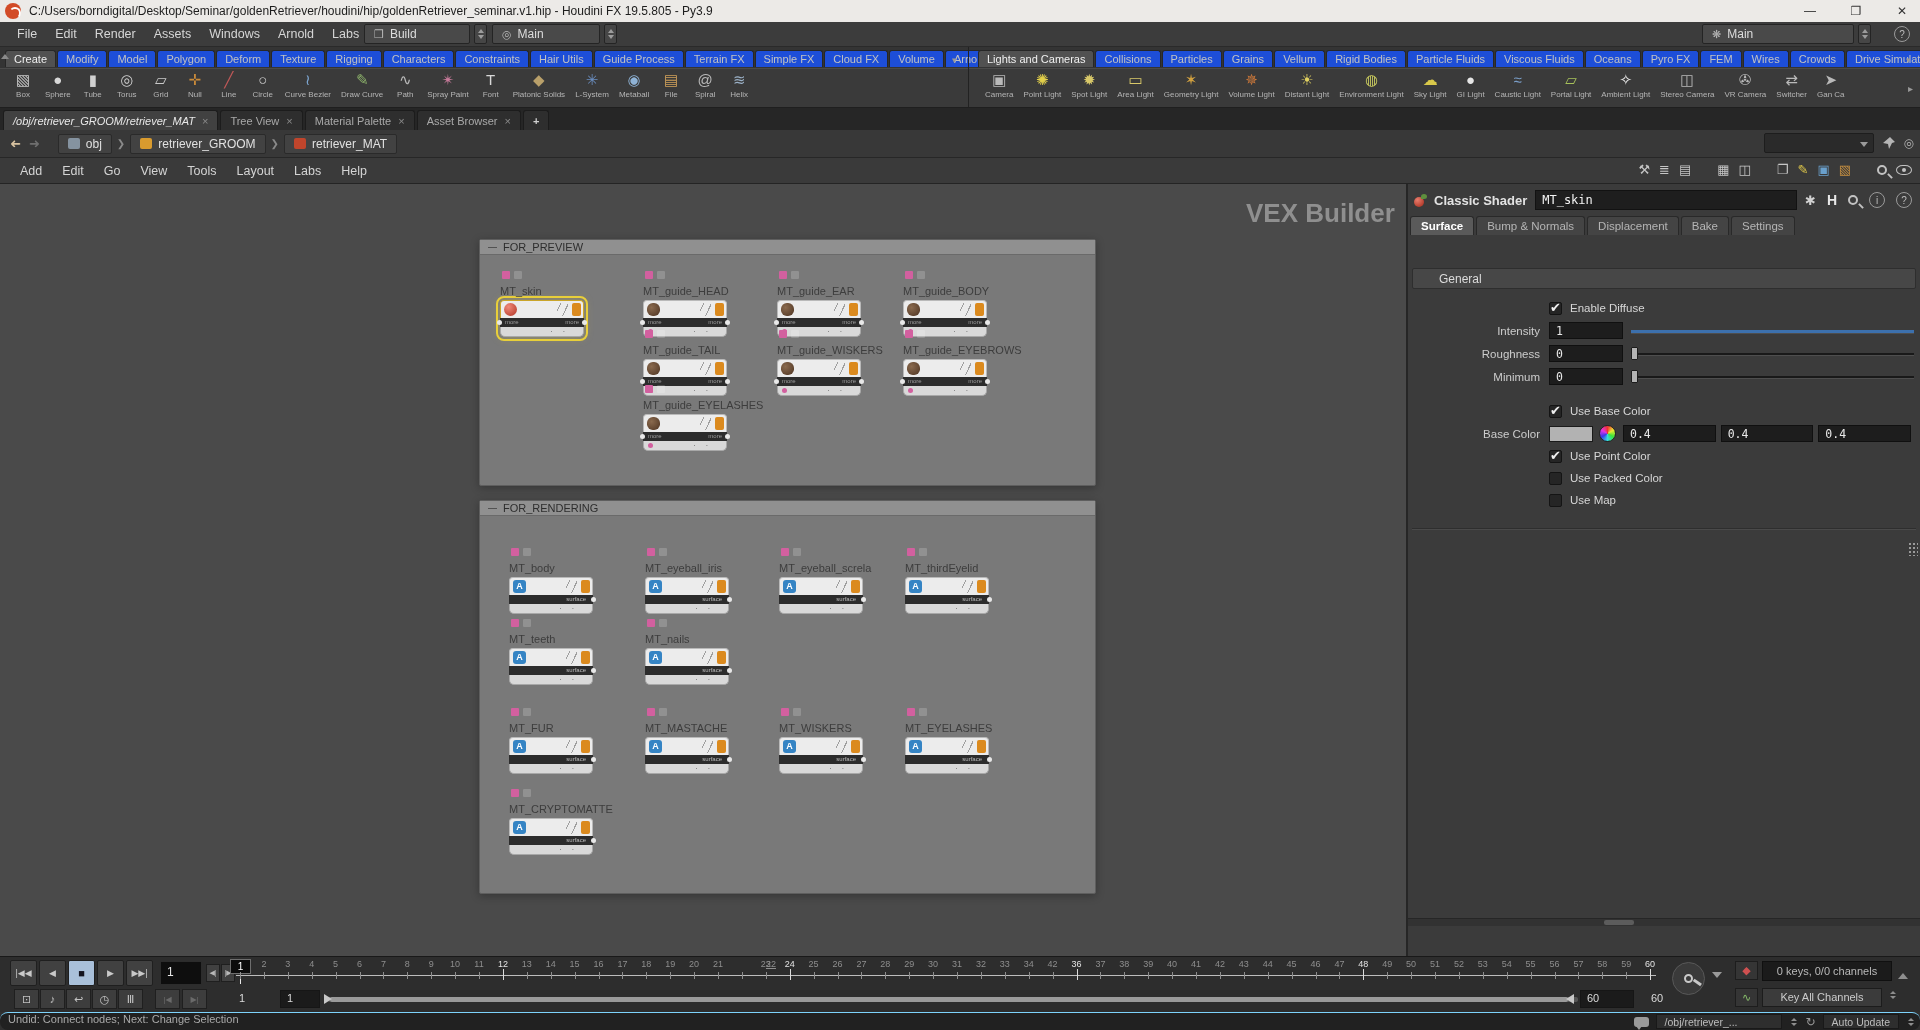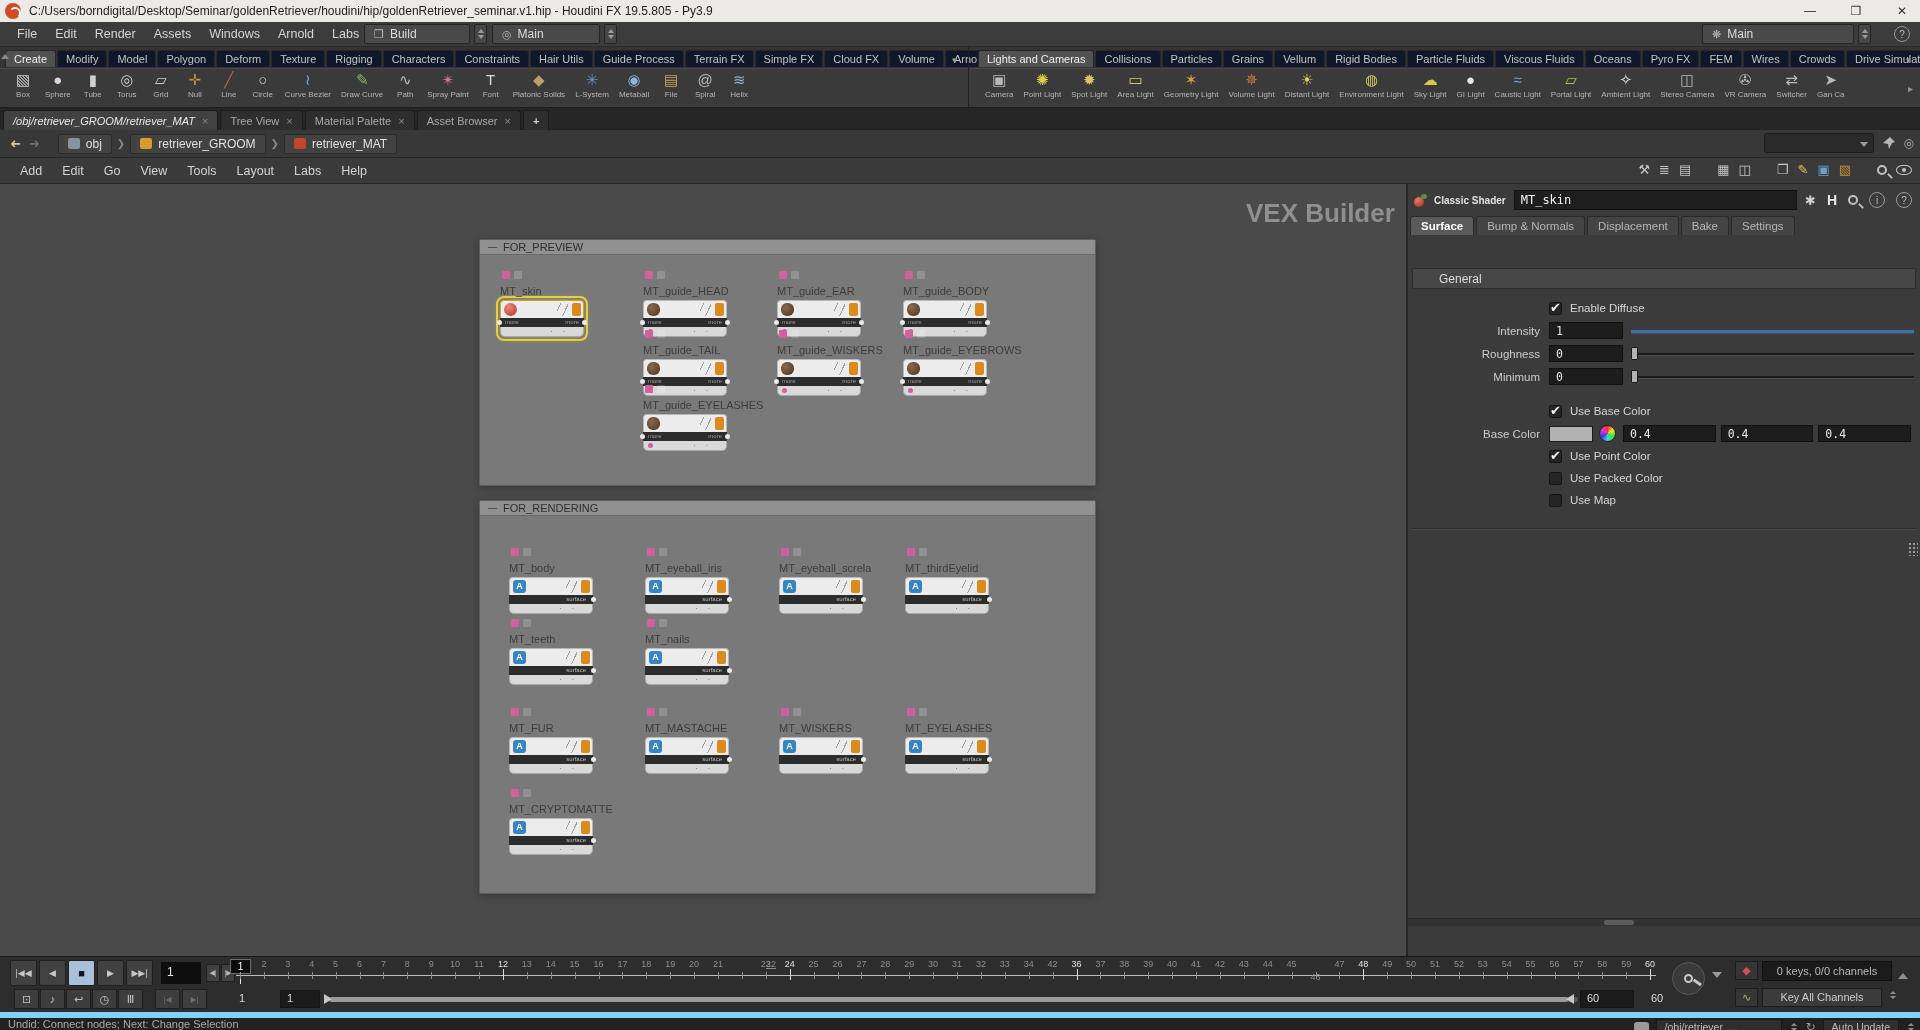--- a/index.html
+++ b/index.html
@@ -37,21 +37,21 @@
   .mb-desktop{position:absolute;left:1702px;width:152px;}
   .mb-desktop-spin{position:absolute;left:1856px;}
   .circ{width:16px;height:16px;border:1px solid #9a9a9a;border-radius:50%;color:#bdbdbd;font-size:10px;display:flex;align-items:center;justify-content:center;}
   .mb-help{position:absolute;left:1894px;top:4px;}
 
   
   .shelf{position:absolute;left:0;top:47px;width:1920px;height:61px;background:#343434;border-bottom:1px solid #1f1f1f;}
   .shelf-tabs{position:absolute;left:0;top:3px;width:1920px;height:18px;}
   #shelf-tabs-left{position:absolute;left:5px;display:flex;}
   #shelf-tabs-right{position:absolute;left:978px;display:flex;}
-  .shelf-tab{padding:2px 8px;font-size:11px;color:#c2c2c2;background:#0f172a;border:1px solid #272727;border-bottom:none;border-radius:3px 3px 0 0;margin-right:1px;white-space:nowrap;}
+  .shelf-tab{padding:2px 8px;font-size:11px;color:#c2c2c2;background:#1d4ed8;border:1px solid #272727;border-bottom:none;border-radius:3px 3px 0 0;margin-right:1px;white-space:nowrap;}
   .shelf-tab.on{background:#515151;color:#f0f0f0;}
   .shelf-tab.plus{font-weight:bold;padding:2px 6px;}
   .shelf-ovf{position:absolute;top:5px;font-size:9px;color:#9a9a9a;}
   .shelf-tools{position:absolute;left:0;top:21px;width:1920px;height:39px;background:#3a3a3a;border-top:1px solid #4a4a4a;}
   #shelf-tools-left{position:absolute;left:6px;top:1px;display:flex;}
   #shelf-tools-right{position:absolute;left:980px;top:1px;display:flex;width:930px;overflow:hidden;}
   .tool{display:flex;flex-direction:column;align-items:center;justify-content:flex-start;padding:1px 5px;min-width:34px;}
   .tool-icon{font-size:15px;line-height:18px;height:18px;}
   .tool-label{font-size:8px;color:#b5b5b5;white-space:nowrap;line-height:9px;margin-top:1px;}
   .shelf-divider{position:absolute;left:968px;top:0;width:1px;height:60px;background:#222;}
@@ -128,21 +128,21 @@
   .node.sel{outline:2px solid var(--selection_yellow);outline-offset:2px;border-radius:4px;box-shadow:0 0 10px rgba(232,207,58,.35);}
 
   .cursor-move{position:absolute;left:804px;top:255px;}
 
   
   .params{position:absolute;left:1408px;top:0;width:512px;height:772px;background:#3b3b3b;overflow:hidden;}
   .phead{position:absolute;left:0;top:3px;width:512px;height:26px;display:flex;align-items:center;}
   .cherry{width:15px;height:15px;margin:0 6px 0 5px;position:relative;flex:none;}
   .cherry::before{content:"";position:absolute;left:1px;top:4px;width:10px;height:10px;border-radius:50%;background:radial-gradient(circle at 35% 30%,#e87d6d,#a32717);}
   .cherry::after{content:"";position:absolute;left:8px;top:1px;width:6px;height:5px;border-radius:50% 50% 50% 0;background:#5f8f3e;}
-  .ptype{font-weight:bold;color:#e2e2e2;font-size:10px;margin-right:8px;white-space:nowrap;}
+  .ptype{font-weight:bold;color:#e2e2e2;font-size:13px;margin-right:8px;white-space:nowrap;}
   .pname{flex:1;height:20px;background:#1e1e1e;border:1px solid #121212;color:#f2f2f2;font-family:"DejaVu Sans Mono",monospace;font-size:12px;padding:2px 6px;margin-right:8px;}
   .phicons{display:flex;align-items:center;gap:11px;margin-right:8px;}
   .phicon{color:#d2d2d2;font-size:13px;}
   .phicon.hbadge{font-weight:900;font-size:14px;color:#e8e8e8;}
   .ptabs{position:absolute;left:0;top:32px;display:flex;padding-left:2px;}
   .ptab{padding:3px 10px;font-size:11.5px;color:#b5b5b5;background:#444;border:1px solid #292929;border-bottom:none;border-radius:3px 3px 0 0;margin-right:2px;white-space:nowrap;}
   .ptab.on{background:#5a5a5a;color:#fff;font-weight:bold;}
   .psubtabs{position:absolute;left:0;top:57px;display:flex;padding-left:4px;}
   .psubtab{padding:3px 9px;font-size:11.5px;color:#b5b5b5;background:#454545;border:1px solid #292929;border-radius:3px;margin-right:2px;white-space:nowrap;}
   .psubtab.on{background:#5a5a5a;color:#fff;font-weight:bold;}
@@ -207,21 +207,21 @@
   .keydd{position:absolute;left:1712px;top:15px;width:0;height:0;border:5px solid transparent;border-top:6px solid #9a9a9a;}
   .tlico{position:absolute;width:23px;height:19px;background:#353535;border:1px solid #1d1d1d;display:flex;align-items:center;justify-content:center;font-size:11px;}
   .tlico.k1{left:1735px;top:4px;color:#cf5050;}
   .tlico.k2{left:1735px;top:31px;color:#86bb6a;}
   .keysinfo{position:absolute;left:1762px;top:4px;width:130px;height:20px;background:#1b1b1b;border:1px solid #101010;color:#b9b9b9;font-size:11px;text-align:center;line-height:18px;}
   .collapse-up{position:absolute;left:1898px;top:11px;width:0;height:0;border:5px solid transparent;border-bottom:6px solid #8e8e8e;}
   .keyall{position:absolute;left:1762px;top:31px;width:120px;height:19px;background:#3b3b3b;border:1px solid #1c1c1c;color:#cccccc;font-size:11px;text-align:center;line-height:17px;}
   .spin2{position:absolute;left:1888px;top:31px;}
 
   
-  .statusbar{position:absolute;left:0;top:1012px;width:1920px;height:18px;background:#212121;border-top:6px solid #7dd3fc;display:flex;align-items:flex-start;}
+  .statusbar{position:absolute;left:0;top:1012px;width:1920px;height:18px;background:#212121;border-top:1px solid #7dd3fc;display:flex;align-items:flex-start;border-radius:8px;}
   .status-msg{margin-left:8px;color:#a9a9a9;font-size:11px;}
   .sb-right{position:absolute;right:4px;top:1px;display:flex;align-items:center;gap:7px;}
   .bubble{width:15px;height:10px;background:#9a9a9a;border-radius:3px;position:relative;}
   .bubble::after{content:"";position:absolute;left:2px;top:9px;border:3px solid transparent;border-top:4px solid #9a9a9a;}
   .sb-field{height:15px;background:#2e2e2e;border:1px solid #191919;color:#bdbdbd;font-size:10.5px;padding:0 8px;line-height:14px;}
   .sb-path{width:126px;}
   .sb-refresh{color:#9a9a9a;font-size:12px;}
   .minispin{width:10px;height:14px;display:flex;flex-direction:column;align-items:center;justify-content:center;}
   .minispin i{display:block;width:0;height:0;border:3px solid transparent;}
   .minispin i.up{border-bottom:3px solid #8e8e8e;margin-bottom:1px;}
@@ -1119,21 +1119,21 @@
         <div class="rlab" style="left: 950px;">41</div>
         <div class="rtick" style="left: 960px;"></div>
         <div class="rlab" style="left: 973.9px;">42</div>
         <div class="rtick" style="left: 983.9px;"></div>
         <div class="rlab" style="left: 997.8px;">43</div>
         <div class="rtick" style="left: 1007.8px;"></div>
         <div class="rlab" style="left: 1021.7px;">44</div>
         <div class="rtick" style="left: 1031.7px;"></div>
         <div class="rlab" style="left: 1045.6px;">45</div>
         <div class="rtick" style="left: 1055.6px;"></div>
-        <div class="rlab" style="left: 1069.5px; margin-top: 13px;">46</div>
+        <div class="rlab" style="left: 1069.5px;">46</div>
         <div class="rtick" style="left: 1079.5px;"></div>
         <div class="rlab" style="left: 1093.4px;">47</div>
         <div class="rtick" style="left: 1103.4px;"></div>
         <div class="rlab maj" style="left: 1117.3px;">48</div>
         <div class="rtick maj" style="left: 1127.3px;"></div>
         <div class="rlab" style="left: 1141.2px;">49</div>
         <div class="rtick" style="left: 1151.2px;"></div>
         <div class="rlab" style="left: 1165.1px;">50</div>
         <div class="rtick" style="left: 1175.1px;"></div>
         <div class="rlab" style="left: 1189px;">51</div>

